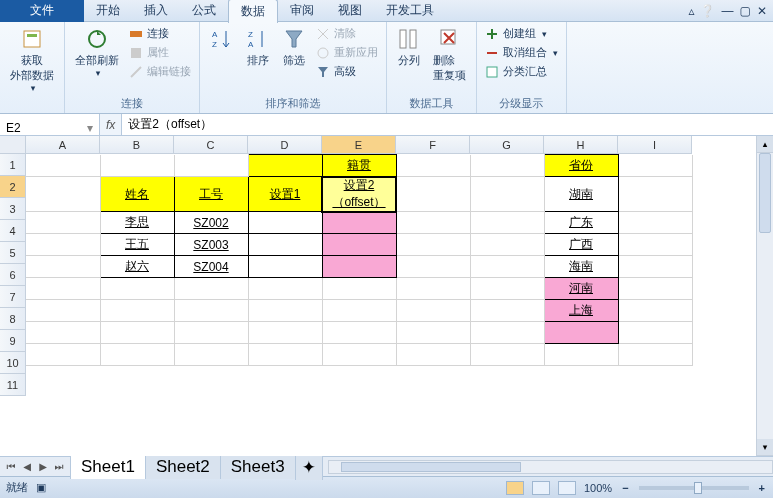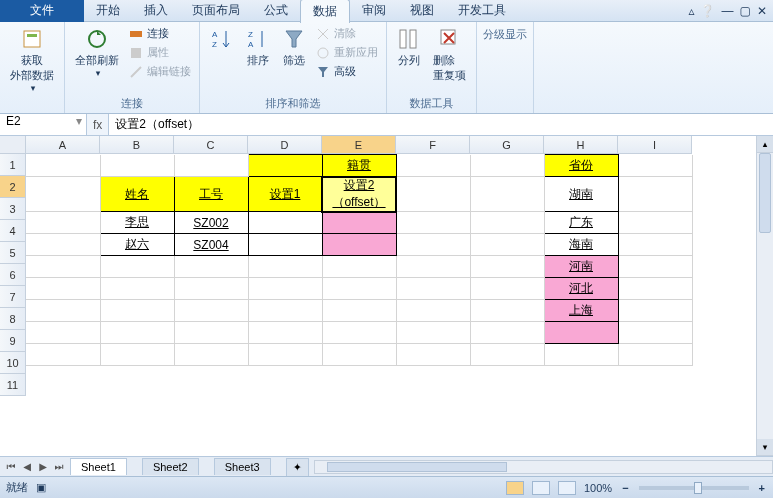--- a/index.html
+++ b/index.html
@@ -21,24 +21,24 @@
 .big-btn { display: flex; flex-direction: column; align-items: center; justify-content: center; padding: 2px 4px; cursor: pointer; font-size: 11px; color: #1e395b; }
 .big-btn .ico { width: 24px; height: 24px; margin-bottom: 2px; }
 .small-btns { display: flex; flex-direction: column; gap: 2px; }
 .small-btn { display: flex; align-items: center; gap: 4px; font-size: 11px; color: #1e395b; cursor: pointer; padding: 1px 2px; }
 .small-btn .ico-s { width: 14px; height: 14px; }
 .small-btn.disabled { color: #9aa7b5; }
 .arrow-down::after { content: "▾"; font-size: 9px; margin-left: 2px; }
 
 
 .formula-bar { display: flex; height: 22px; border-bottom: 1px solid #b6c9de; align-items: stretch; background: #eef4fb; }
-.name-box { width: 87px; border-right: 1px solid #b6c9de; background: #fff; display: flex; align-items: flex-start; padding: 0 6px; font-size: 12px; }
+.name-box { width: 100px; border-right: 1px solid #b6c9de; background: #fff; display: flex; align-items: flex-end; padding: 0 6px; font-size: 12px; }
 .name-box input { border: none; outline: none; width: 70px; font-size: 12px; }
 .fx-icons { display: flex; align-items: center; gap: 6px; padding: 0 6px; border-right: 1px solid #b6c9de; }
-.fx { font-size: 12px; color: #555; cursor: pointer; }
+.fx { font-style: italic; font-size: 12px; color: #555; cursor: pointer; }
 .formula-input { flex: 1; background: #fff; padding: 0 6px; display: flex; align-items: center; }
 .formula-input input { border: none; outline: none; width: 100%; font-size: 12px; }
 
 
 .grid-area { position: relative; height: 320px; overflow: hidden; background: #fff; }
 .corner { position: absolute; left: 0; top: 0; width: 26px; height: 18px; background: #e9eef5; border-right: 1px solid #c5d0dd; border-bottom: 1px solid #c5d0dd; }
 .col-headers { position: absolute; left: 26px; top: 0; display: flex; height: 18px; }
 .col-h { width: 74px; background: linear-gradient(#f4f7fa, #e5ecf5); border-right: 1px solid #c5d0dd; border-bottom: 1px solid #c5d0dd; text-align: center; font-size: 11px; color: #333; line-height: 18px; }
 .col-h.sel { background: #f8d38a; }
 .row-headers { position: absolute; left: 0; top: 18px; width: 26px; }
@@ -52,22 +52,22 @@
 .peach { background: #f9a8d4; }
 .active-cell { outline: 2px solid #000; outline-offset: -1px; background: #ffff99; }
 .r-scroll { position: absolute; right: 0; top: 0; width: 17px; height: 100%; background: #e9eef5; border-left: 1px solid #c5d0dd; }
 .r-scroll .btn { height: 17px; background: #d8e1ec; border-bottom: 1px solid #c5d0dd; text-align: center; font-size: 9px; line-height: 17px; cursor: pointer; }
 .r-scroll .thumb { position: absolute; top: 17px; left: 2px; right: 2px; height: 80px; background: #cfdced; border: 1px solid #b0c2d7; border-radius: 2px; }
 
 
 .sheet-bar { display: flex; height: 20px; background: #e5ecf5; border-top: 1px solid #b6c9de; align-items: center; }
 .sheet-nav { display: flex; gap: 2px; padding: 0 4px; }
 .sheet-nav span { width: 14px; text-align: center; cursor: pointer; font-size: 10px; color: #555; }
-.sheet-tab { padding: 2px 10px; background: #fff; border: 1px solid #b6c9de; border-bottom: none; font-size: 11px; margin-right: -1px; cursor: pointer; }
-.sheet-tab.inactive { background: #d9e3ef; margin-left: 16px; }
+.sheet-tab { padding: 2px 10px; background: #fff; border: 1px solid #b6c9de; border-bottom: none; font-size: 17px; margin-right: -1px; cursor: pointer; }
+.sheet-tab.inactive { background: #d9e3ef; }
 .h-scroll { flex: 1; margin-left: 6px; height: 14px; background: #e9eef5; border: 1px solid #c5d0dd; position: relative; }
 .h-scroll .thumb { position: absolute; left: 12px; top: 1px; width: 180px; bottom: 1px; background: #cfdced; border: 1px solid #b0c2d7; }
 
 
 .status-bar { display: flex; height: 22px; background: linear-gradient(#dce7f4, #cbdaec); align-items: center; padding: 0 6px; font-size: 11px; color: #1e395b; border-top: 1px solid #a9bfd6; }
 .status-right { margin-left: auto; display: flex; align-items: center; gap: 8px; }
 .view-btn { width: 18px; height: 14px; background: #e9f1fb; border: 1px solid #9fb7d1; cursor: pointer; }
 .view-btn.active { background: #f8d38a; }
 .zoom-slider { width: 110px; height: 4px; background: #b8c9dc; position: relative; }
 .zoom-slider .handle { position: absolute; left: 50%; top: -4px; width: 8px; height: 12px; background: #e9f1fb; border: 1px solid #8fa9c4; }
@@ -75,21 +75,20 @@
 
 svg { display: block; }
 </style>
 </head>
 <body>
 
 <div class="ribbon-tabs">
   <div class="ribbon-tab file">文件</div>
   <div class="ribbon-tab">开始</div>
   <div class="ribbon-tab">插入</div>
-  <div class="ribbon-tab">页面布局</div>
   <div class="ribbon-tab">公式</div>
   <div class="ribbon-tab active">数据</div>
   <div class="ribbon-tab">审阅</div>
   <div class="ribbon-tab">视图</div>
   <div class="ribbon-tab">开发工具</div>
   <div class="ribbon-right">
     <span>▵</span>
     <span style="color:#2a6dc0">❔</span>
     <span>—</span>
     <span>▢</span>
@@ -203,20 +202,42 @@
             <rect x="3" y="3" width="14" height="14" fill="#fff" stroke="#888"></rect>
             <path d="M6 6 L16 16 M16 6 L6 16" stroke="#c0392b" stroke-width="2"></path>
           </svg>
           <span style="white-space:pre-line;text-align:left">删除
 重复项</span>
         </div>
     </div>
     <div class="ribbon-group-label">数据工具</div>
   </div>
   <div class="ribbon-group">
+    <div class="ribbon-group-body">
+      <div class="small-btns">
+        <div class="small-btn arrow-down">
+            <svg class="ico-s">
+              <path d="M7 2 L7 12 M2 7 L12 7" stroke="#2e7d32" stroke-width="2"></path>
+            </svg>
+            <span>创建组</span>
+          </div>
+        <div class="small-btn arrow-down">
+            <svg class="ico-s">
+              <path d="M2 7 L12 7" stroke="#c0392b" stroke-width="2"></path>
+            </svg>
+            <span>取消组合</span>
+          </div>
+        <div class="small-btn">
+            <svg class="ico-s">
+              <rect x="2" y="2" width="10" height="10" fill="#fff" stroke="#4a8"></rect>
+            </svg>
+            <span>分类汇总</span>
+          </div>
+      </div>
+    </div>
     <div class="ribbon-group-label">分级显示</div>
   </div>
 </div>
 
 <div class="formula-bar">
   <div class="name-box">
     <input value="E2" style="">
     <span style="margin-left:auto;color:#888">▾</span>
   </div>
   <div class="fx-icons">
@@ -284,49 +305,49 @@
         <td class="bord">SZ002</td>
         <td class="bord"></td>
         <td class="bord peach"></td>
         <td></td>
             <td></td>
         <td class="bord">广东</td>
         <td></td>
       </tr>
       <tr>
         <td></td>
+        <td class="bord">王五</td>
+        <td class="bord">SZ003</td>
+        <td class="bord"></td>
+        <td class="bord peach"></td>
+        <td></td>
+            <td></td>
+        <td class="bord">广西</td>
+        <td></td>
+      </tr>
+      <tr>
+        <td></td>
         <td class="bord">赵六</td>
         <td class="bord">SZ004</td>
         <td class="bord"></td>
         <td class="bord peach"></td>
         <td></td>
             <td></td>
         <td class="bord">海南</td>
         <td></td>
       </tr>
       <tr>
         <td></td>
             <td></td>
             <td></td>
             <td></td>
             <td></td>
             <td></td>
             <td></td>
         <td class="bord peach">河南</td>
-        <td></td>
-      </tr>
-      <tr>
-        <td></td>
-            <td></td>
-            <td></td>
-            <td></td>
-            <td></td>
-            <td></td>
-            <td></td>
-        <td class="bord peach">河北</td>
         <td></td>
       </tr>
       <tr>
         <td></td>
             <td></td>
             <td></td>
             <td></td>
             <td></td>
             <td></td>
             <td></td>

